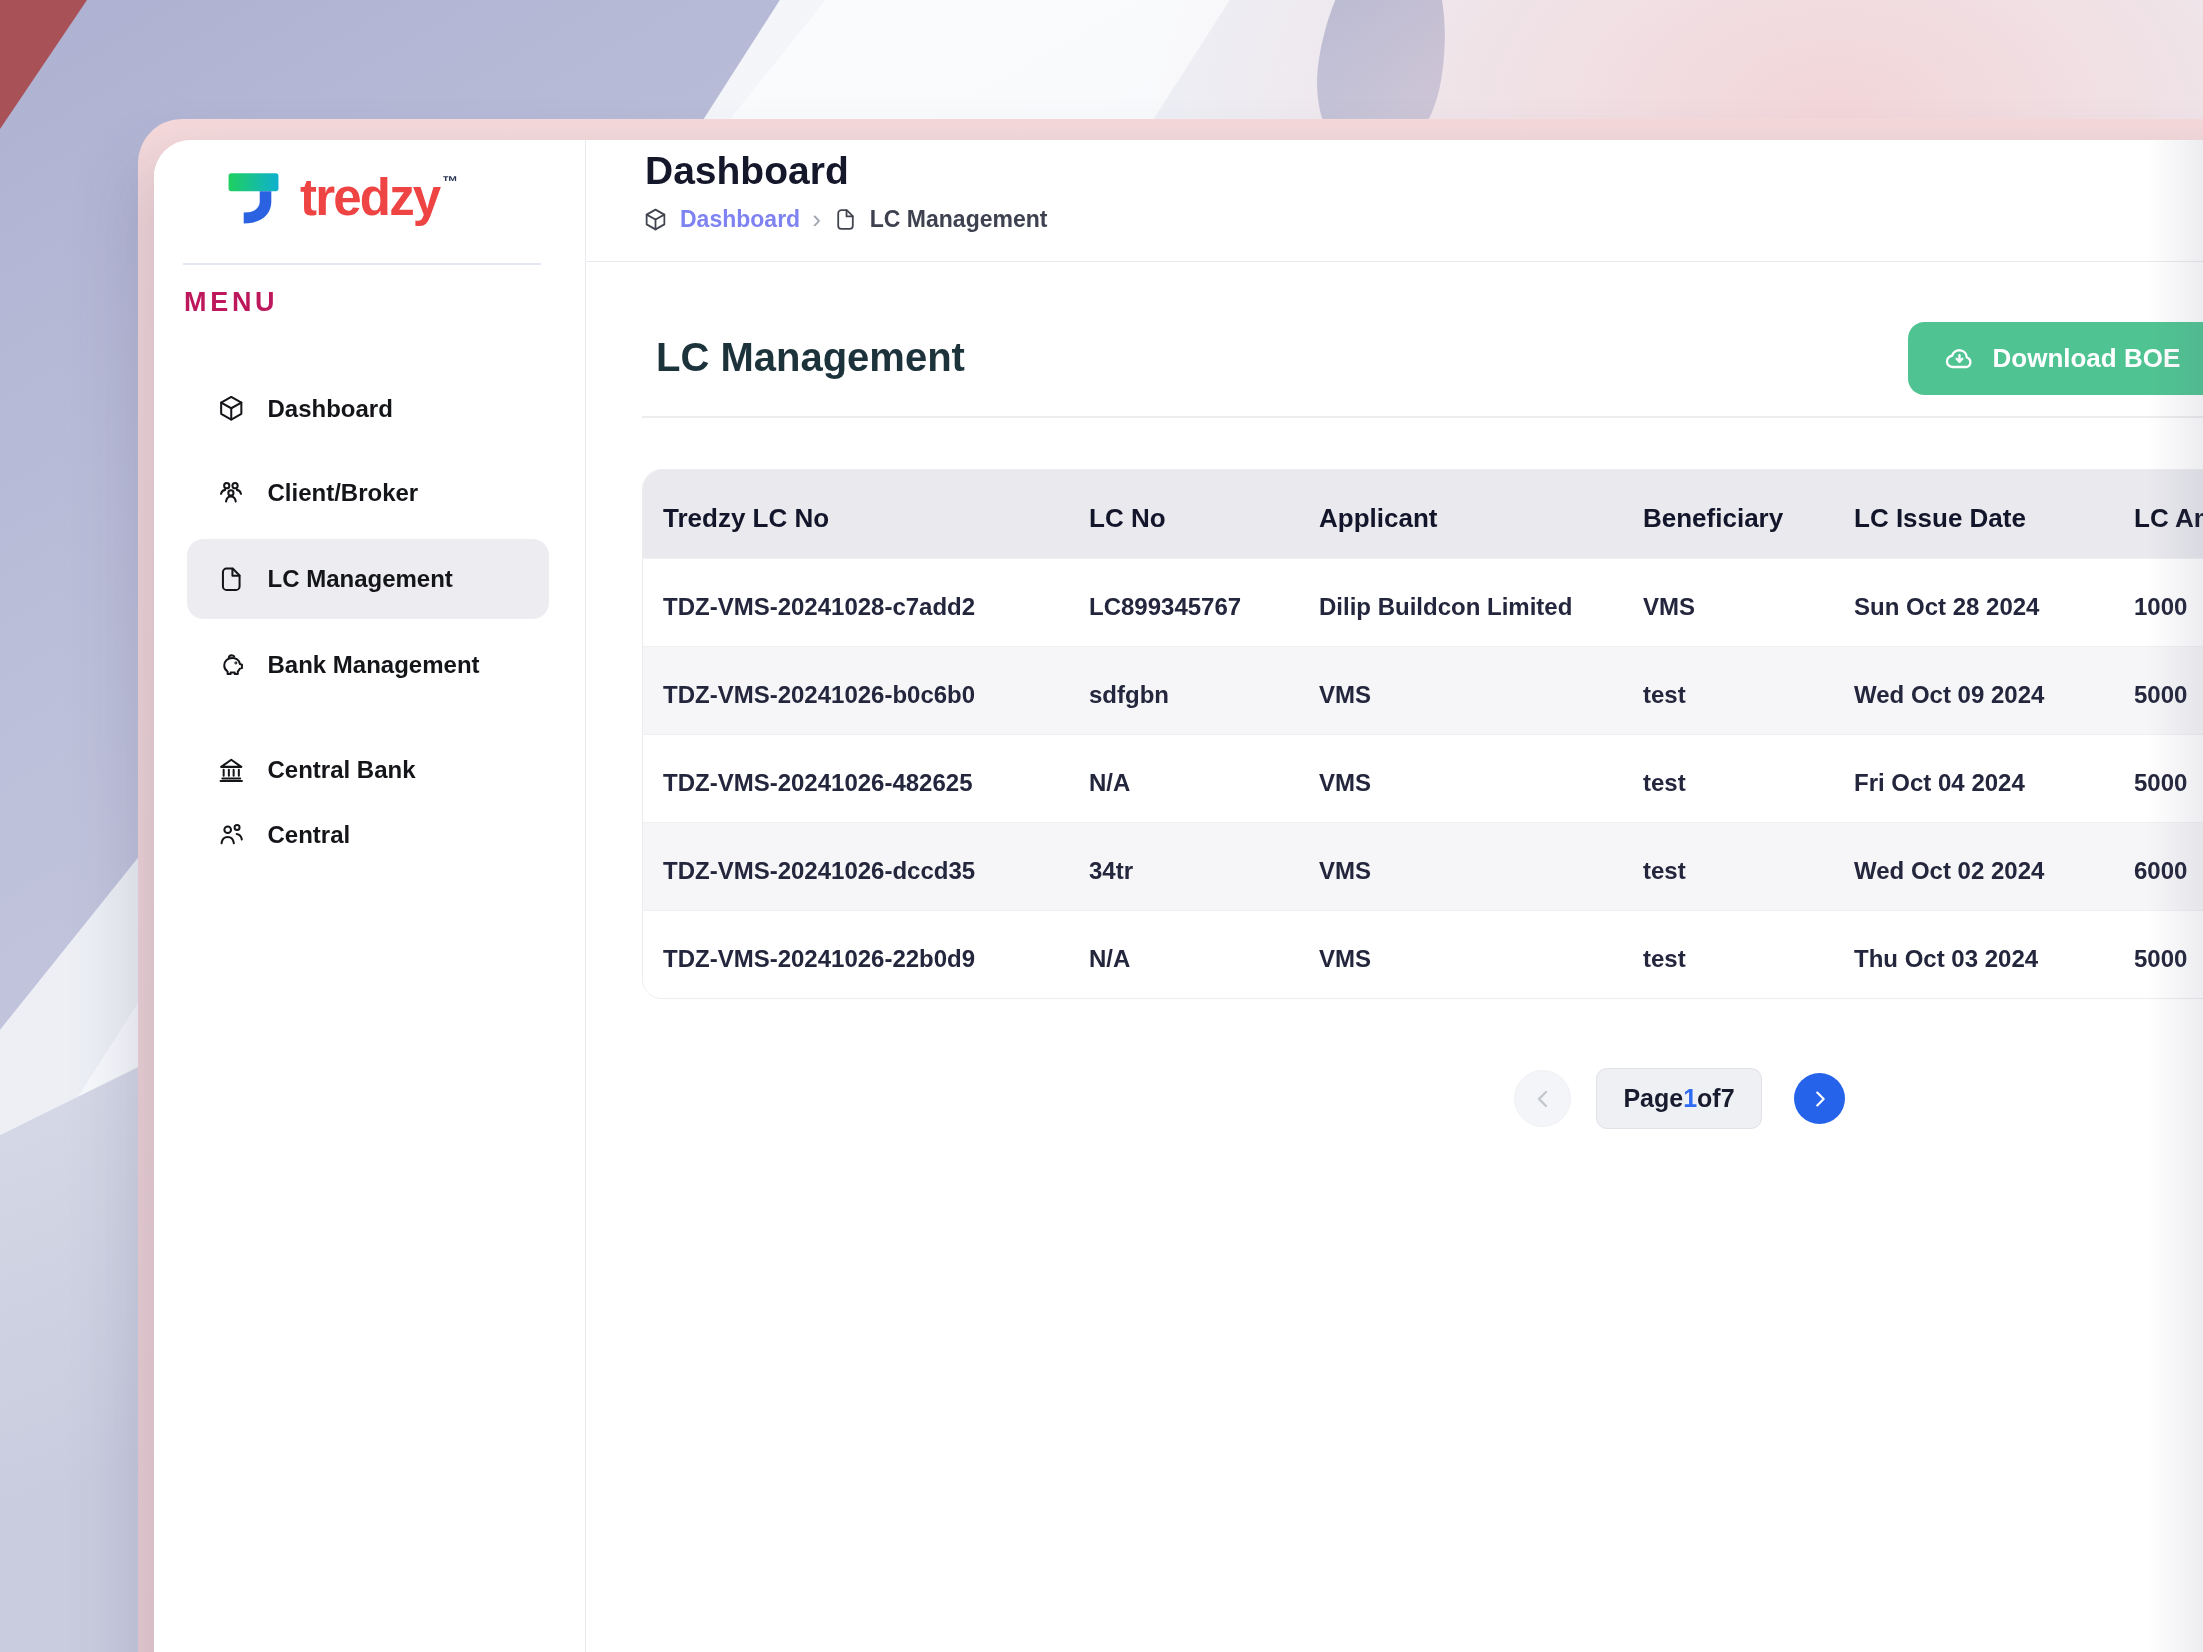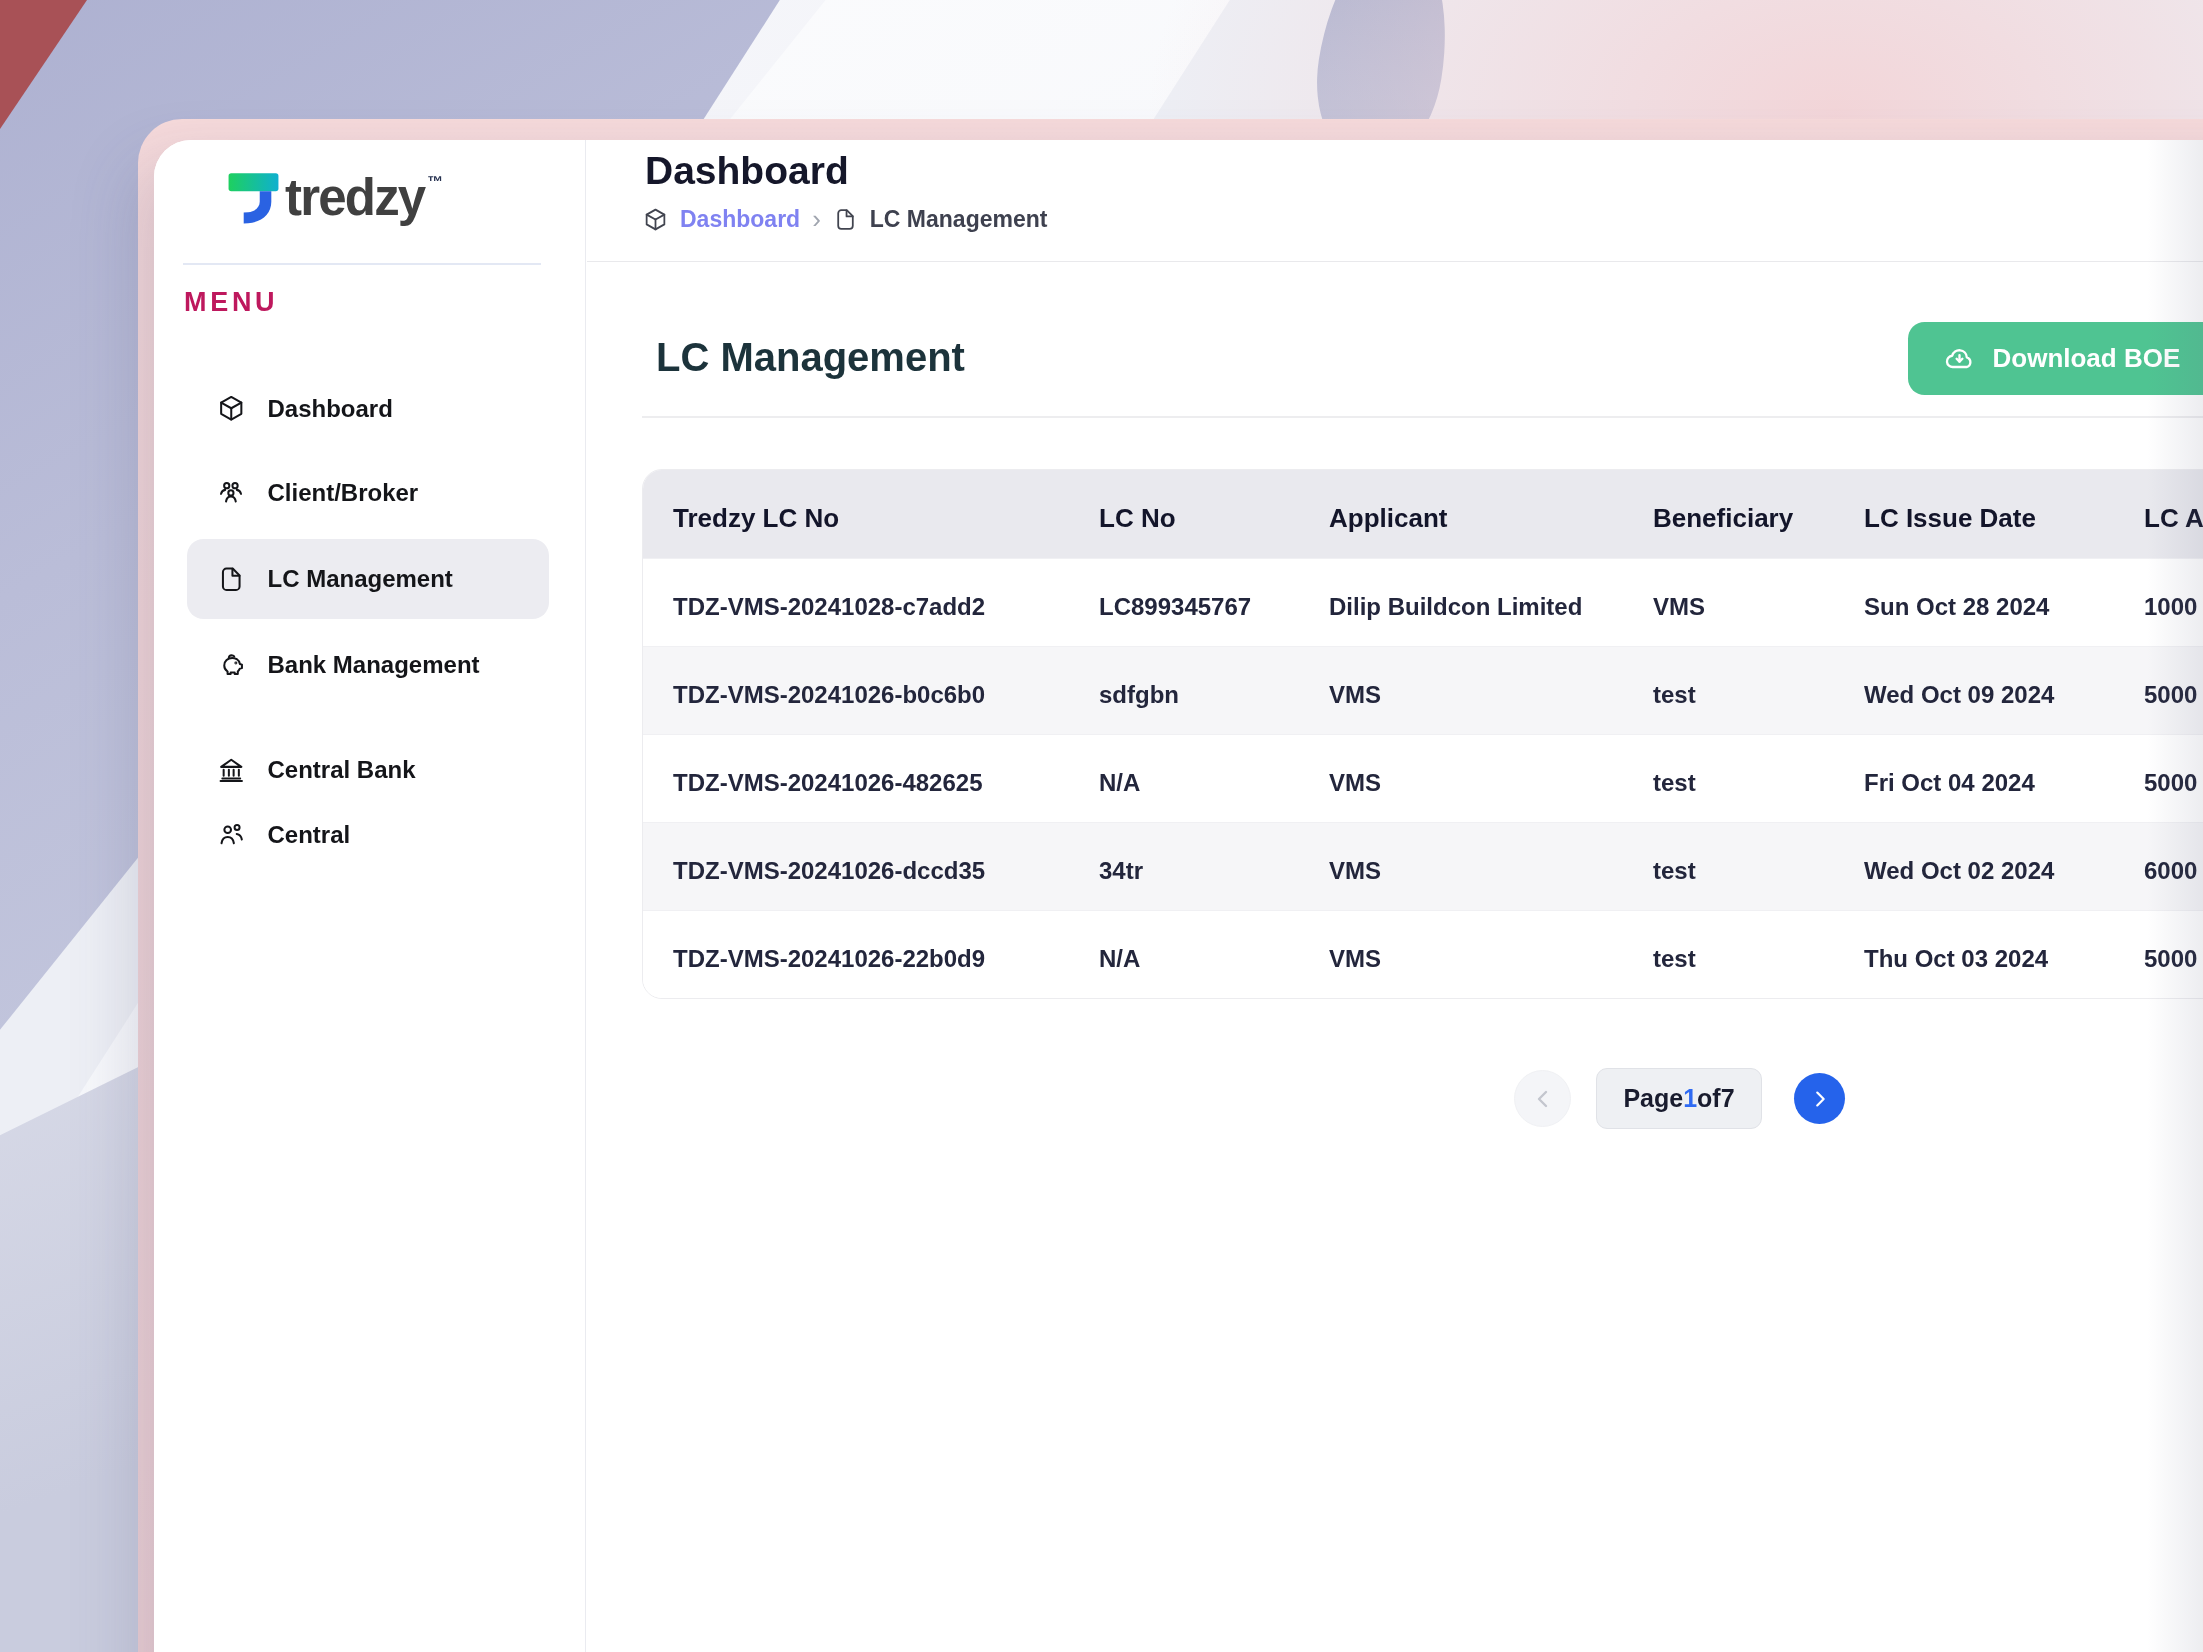--- a/index.html
+++ b/index.html
@@ -57,22 +57,22 @@
 
   
   .sidebar {
     position:absolute; left:0; top:0; width:432px; height:100%;
     background:#fff; border-right:1.8px solid #eaebf0;
     border-radius:37px 0 0 37px;
   }
   .logo { position:absolute; left:71px; top:27.5px; display:flex; align-items:flex-start; cursor:pointer; }
   .logo svg.mark { width:57px; height:57px; }
   .brand-text {
-    margin-left:3px; font-size:51px; font-weight:800; letter-spacing:-1.8px;
-    color:#404040; line-height:59px; white-space:nowrap;
+    margin-left:18px; font-size:51px; font-weight:800; letter-spacing:-1.8px;
+    color:#ef4444; line-height:59px; white-space:nowrap;
   }
   .brand-tm { font-size:15.6px; font-weight:700; color:#25304f; vertical-align:top; line-height:27.5px; margin-left:2.8px; }
   .side-divider { position:absolute; left:29px; top:123px; width:358px; height:1.8px; background:#e3e8f4; }
   .menu-label {
     position:absolute; left:30px; top:147px;
     font-size:27px; font-weight:600; letter-spacing:3.7px; color:#be185d;
   }
   .menu-item {
     position:absolute; left:33px; width:362px; height:59px;
     display:flex; align-items:center; padding-left:30px; gap:22px;
@@ -114,21 +114,21 @@
     background:#fff; border:0.9px solid #ececef; border-radius:20px; overflow:hidden;
   }
   .thead, .trow {
     display:grid;
     grid-template-columns:426px 230px 324px 211px 280px 347px;
     height:88px; align-items:center;
   }
   .thead { background:#e9e9ee; font-size:26px; font-weight:700; color:#13152a; }
   .trow { font-size:24px; font-weight:700; color:#23263c; border-top:1.8px solid #f0f0f3; background:#fff; cursor:pointer; }
   .trow.alt { background:#f6f6f8; }
-  .th, .td { padding-left:30px; white-space:nowrap;margin-top:8px; }
+  .th, .td { padding-left:20px; white-space:nowrap;margin-top:8px; }
 
   
   .pg-prev {
     position:absolute; left:927px; top:930px; width:57px; height:57px;
     border-radius:50%; background:#f4f5f8; border:0.9px solid #f0f1f4;
     display:flex; align-items:center; justify-content:center; cursor:pointer;
   }
   .pg-prev svg { width:24px; height:24px; color:#c3c6ce; }
   .pg-box {
     position:absolute; left:1009px; top:928px; width:166px; height:61px;

